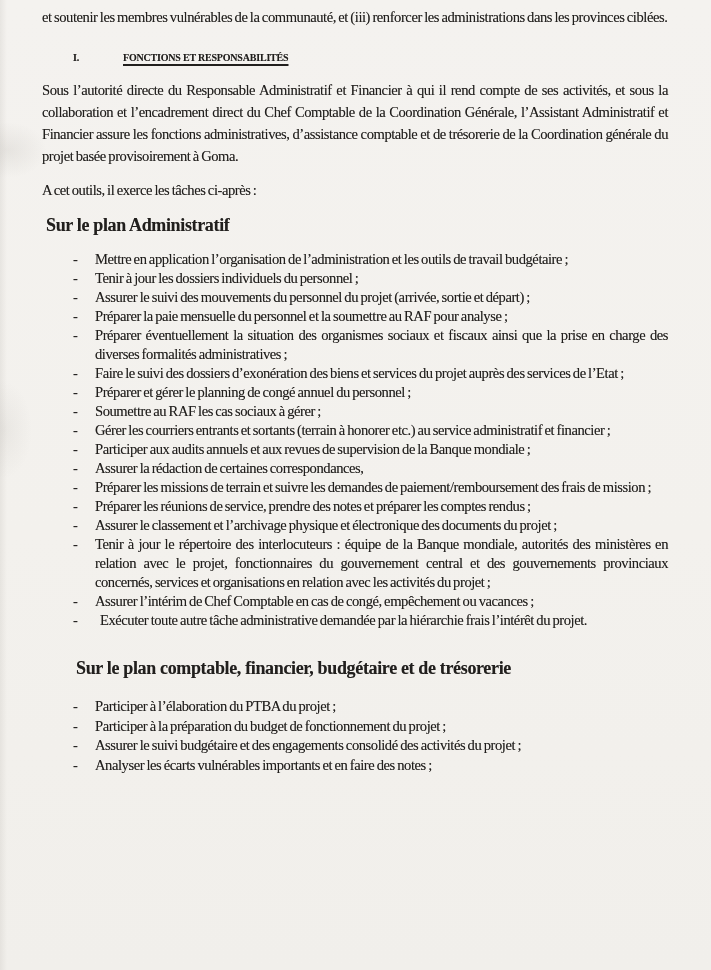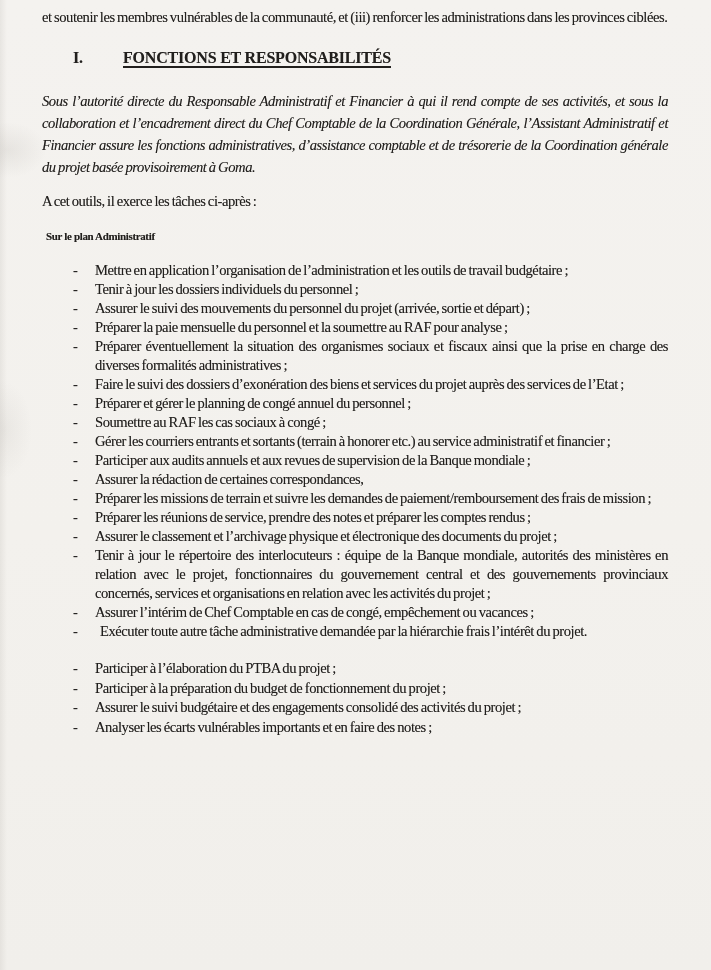--- a/index.html
+++ b/index.html
@@ -23,39 +23,39 @@
   .para {
     margin: 0;
     font-size: 14.6px;
     line-height: 22px;
     text-align: justify;
     letter-spacing: -0.45px;
     word-spacing: -0.8px;
   }
   .p1 { line-height: 21px; }
   .p2 { margin-top: 20px; }
-  .p3 { margin-top: 22px; font-style: italic; }
+  .p3 { margin-top: 11px; }
   .p4 { margin-top: 12px; text-align: left; }
   .heading {
     margin: 19px 0 0 31px;
     font-weight: bold;
-    font-size: 16px;
+    font-size: 10px;
     line-height: 21px;
     letter-spacing: -0.2px;
   }
   .heading .num { display: inline-block; width: 50px; }
   .heading .title {
     text-decoration: underline;
     text-decoration-thickness: 1.5px;
     text-underline-offset: 3px;
   }
   .sub {
     margin: 14px 0 0 4px;
     font-weight: bold;
-    font-size: 11px;
+    font-size: 18px;
     line-height: 21px;
     letter-spacing: -0.35px;
   }
   .sub2 { margin-left: 34px; margin-top: 28px; }
   ul.tasks {
     list-style: none;
     margin: 14px 0 0 0;
     padding: 0 0 0 31px;
   }
   ul.tasks.finance { margin-top: 18px; }
@@ -114,21 +114,21 @@
     <li>
         <span class="dash">-</span>
         <span class="txt">Faire le suivi des dossiers d’exonération des biens et services du projet auprès des services de l’Etat ;</span>
       </li>
     <li>
         <span class="dash">-</span>
         <span class="txt">Préparer et gérer le planning de congé annuel du personnel ;</span>
       </li>
     <li>
         <span class="dash">-</span>
-        <span class="txt">Soumettre au RAF les cas sociaux à congé ;</span>
+        <span class="txt">Soumettre au RAF les cas sociaux à gérer ;</span>
       </li>
     <li>
         <span class="dash">-</span>
         <span class="txt">Gérer les courriers entrants et sortants (terrain à honorer etc.)  au service administratif et financier ;</span>
       </li>
     <li>
         <span class="dash">-</span>
         <span class="txt">Participer aux audits annuels et aux revues de supervision de la Banque mondiale ;</span>
       </li>
     <li>
@@ -154,20 +154,21 @@
     <li>
         <span class="dash">-</span>
         <span class="txt">Assurer l’intérim de Chef Comptable en cas de congé, empêchement ou vacances ;</span>
       </li>
     <li class="indented">
         <span class="dash">-</span>
         <span class="txt">Exécuter toute autre tâche administrative demandée par la hiérarchie frais l’intérêt du projet.</span>
       </li>
   </ul>
 
+  <h3 class="sub sub2">Sur le plan comptable, financier, budgétaire et de trésorerie</h3>
 
   <ul class="tasks finance">
     <li>
         <span class="dash">-</span>
         <span class="txt">Participer à l’élaboration du PTBA du projet ;</span>
       </li>
     <li>
         <span class="dash">-</span>
         <span class="txt">Participer à la préparation du budget de fonctionnement du projet ;</span>
       </li>

